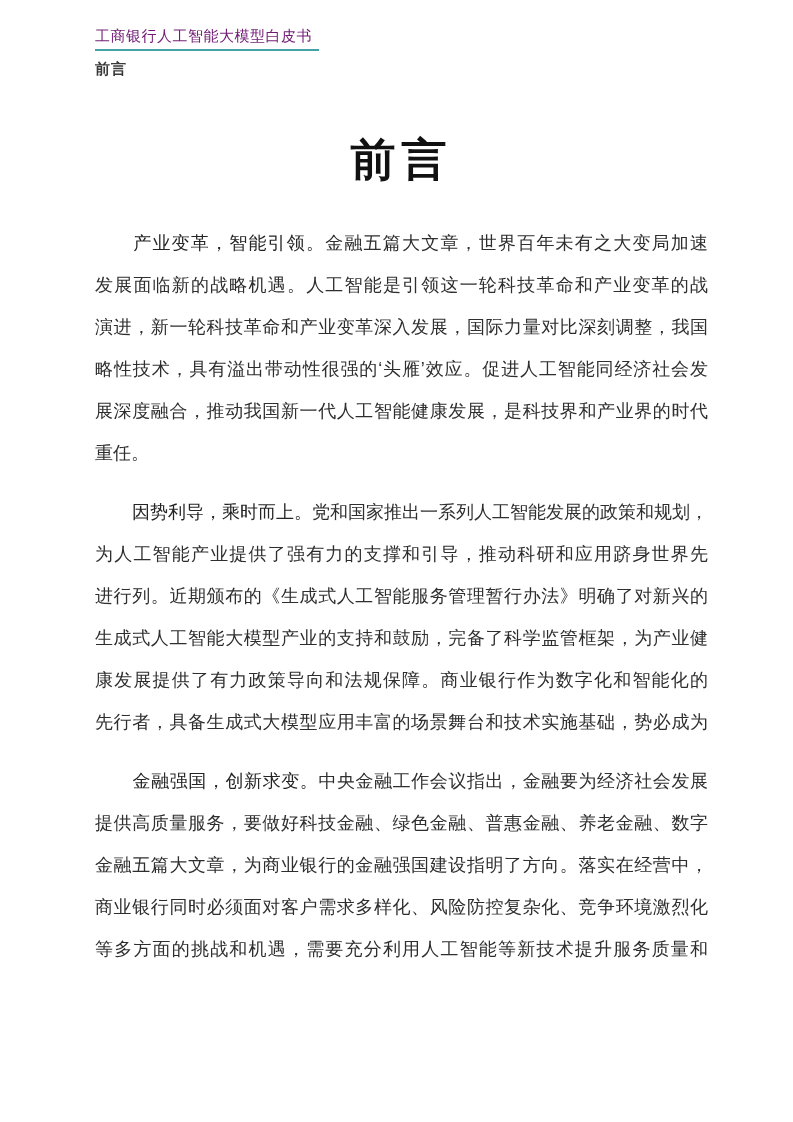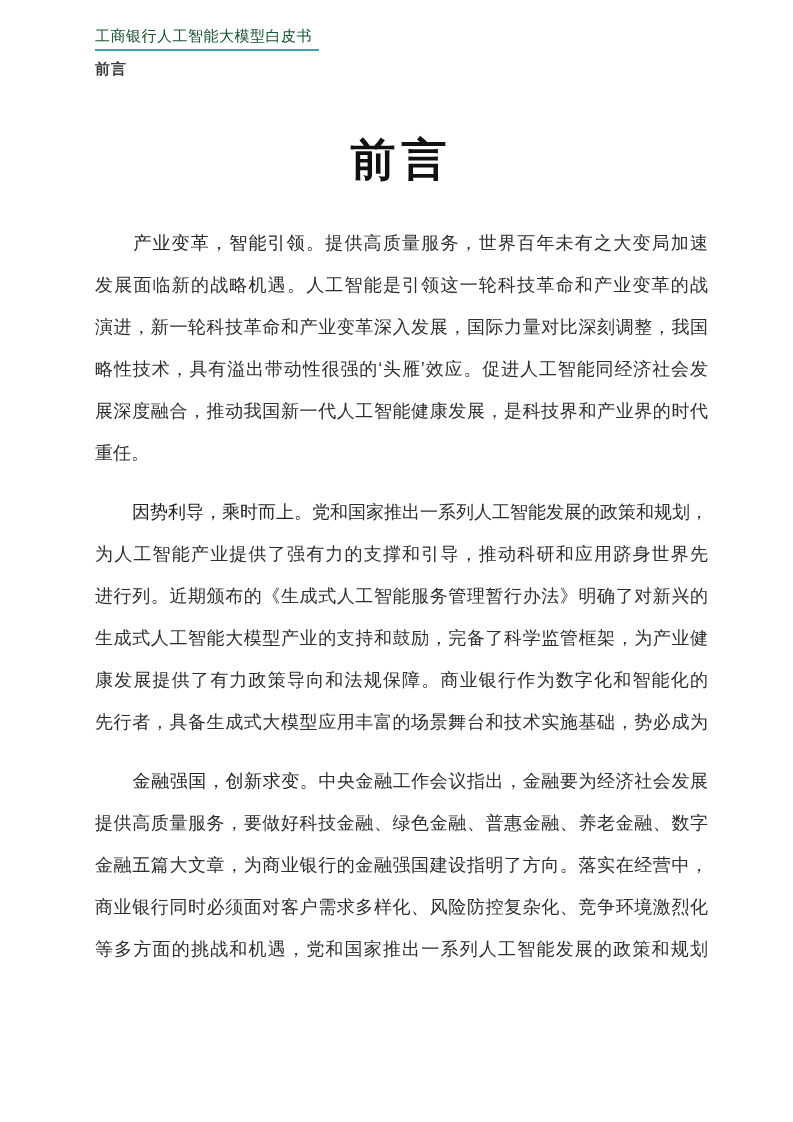--- a/index.html
+++ b/index.html
@@ -13,21 +13,21 @@
   }
   .content {
     margin-left: 95px;
     width: 613px;
   }
   .running-header { padding-top: 27px; }
   .doc-title {
     display: inline-block;
     font-size: 15px;
     line-height: 18px;
-    color: #14532d;
+    color: #701a75;
     letter-spacing: 0.5px;
     padding-bottom: 4px;
     padding-right: 7px;
     border-bottom: 2px solid #45a3a6;
   }
   .section-label {
     margin-top: 9px;
     font-size: 15px;
     line-height: 18px;
     font-weight: bold;
@@ -66,38 +66,38 @@
 
     <div class="running-header">
       <div class="doc-title">工商银行人工智能大模型白皮书</div>
       <div class="section-label">前言</div>
     </div>
 
     <div class="main-title">前言</div>
 
     <div class="body-text" id="paragraphs-root">
         <div class="para">
-          <div class="line"><span class="indent"></span><strong>产业变革，智能引领。</strong><span>提供高质量服务，世界百年未有之大变局加速</span></div>
+          <div class="line"><span class="indent"></span><strong>产业变革，智能引领。</strong><span>金融五篇大文章，世界百年未有之大变局加速</span></div>
           <div class="line">发展面临新的战略机遇。人工智能是引领这一轮科技革命和产业变革的战</div>
           <div class="line">演进，新一轮科技革命和产业变革深入发展，国际力量对比深刻调整，我国</div>
           <div class="line">略性技术，具有溢出带动性很强的‘头雁’效应。促进人工智能同经济社会发</div>
           <div class="line">展深度融合，推动我国新一代人工智能健康发展，是科技界和产业界的时代</div>
           <div class="line lastline">重任。</div>
         </div>
         <div class="para">
           <div class="line"><span class="indent"></span><strong>因势利导，乘时而上。</strong><span>党和国家推出一系列人工智能发展的政策和规划，</span></div>
           <div class="line">为人工智能产业提供了强有力的支撑和引导，推动科研和应用跻身世界先</div>
           <div class="line">进行列。近期颁布的《生成式人工智能服务管理暂行办法》明确了对新兴的</div>
           <div class="line">生成式人工智能大模型产业的支持和鼓励，完备了科学监管框架，为产业健</div>
           <div class="line">康发展提供了有力政策导向和法规保障。商业银行作为数字化和智能化的</div>
           <div class="line">先行者，具备生成式大模型应用丰富的场景舞台和技术实施基础，势必成为</div>
         </div>
         <div class="para">
           <div class="line"><span class="indent"></span><strong>金融强国，创新求变。</strong><span>中央金融工作会议指出，金融要为经济社会发展</span></div>
           <div class="line">提供高质量服务，要做好科技金融、绿色金融、普惠金融、养老金融、数字</div>
           <div class="line">金融五篇大文章，为商业银行的金融强国建设指明了方向。落实在经营中，</div>
           <div class="line">商业银行同时必须面对客户需求多样化、风险防控复杂化、竞争环境激烈化</div>
-          <div class="line">等多方面的挑战和机遇，党和国家推出一系列人工智能发展的政策和规划</div>
+          <div class="line">等多方面的挑战和机遇，需要充分利用人工智能等新技术提升服务质量和</div>
         </div>
       </div>
 
   </div>
 </div>
 
 </body></html>

